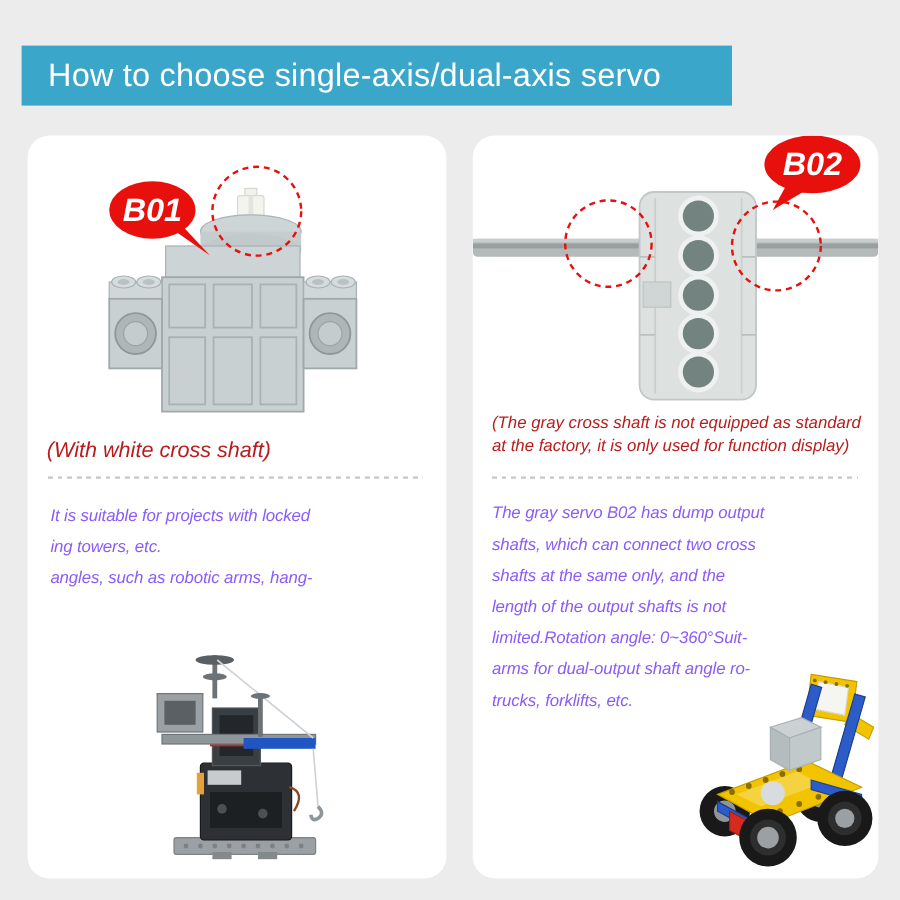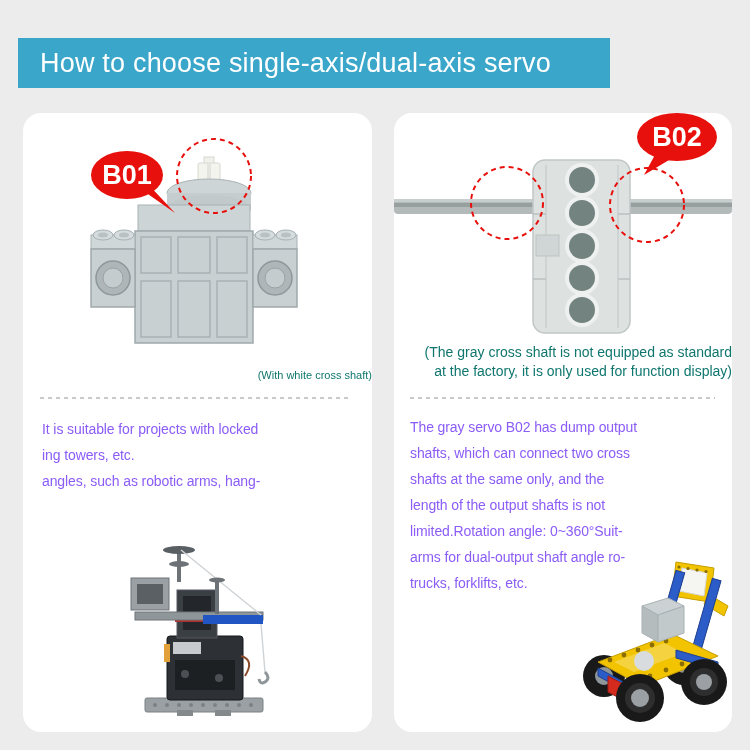--- a/index.html
+++ b/index.html
@@ -20,32 +20,32 @@
     padding-left:22px;box-sizing:border-box;
   }
   .header-banner .title{
     color:#ffffff;font-size:27px;font-weight:400;letter-spacing:.2px;
     white-space:nowrap;
   }
 
   
   .card{
     position:absolute;top:97px;height:619px;background:#ffffff;
-    border-radius:18px;overflow:hidden;
+    border-radius:18px;overflow:hidden;font-style:italic;
   }
   .card.left{left:23px;width:349px;}
   .card.right{left:394px;width:338px;}
 
   .illustration{position:absolute;left:0;top:0;}
 
   .caption{
-    position:absolute;left:16px;right:0;text-align:right;
-    color:#0f766e;line-height:19px;
-  }
-  .card.left .caption{top:253px;font-size:11px;}
+    position:absolute;left:16px;right:0;text-align:left;
+    color:#b91c1c;line-height:19px;
+  }
+  .card.left .caption{top:253px;font-size:18px;}
   .card.right .caption{top:230px;font-size:14px;}
   .caption span{display:block;white-space:nowrap;}
 
   .dashed-divider{
     position:absolute;height:2px;top:284px;
     background:repeating-linear-gradient(90deg,#c9c9c9 0 4px,transparent 4px 8px);
   }
   .card.left .dashed-divider{left:17px;right:20px;}
   .card.right .dashed-divider{left:16px;right:17px;}
 

